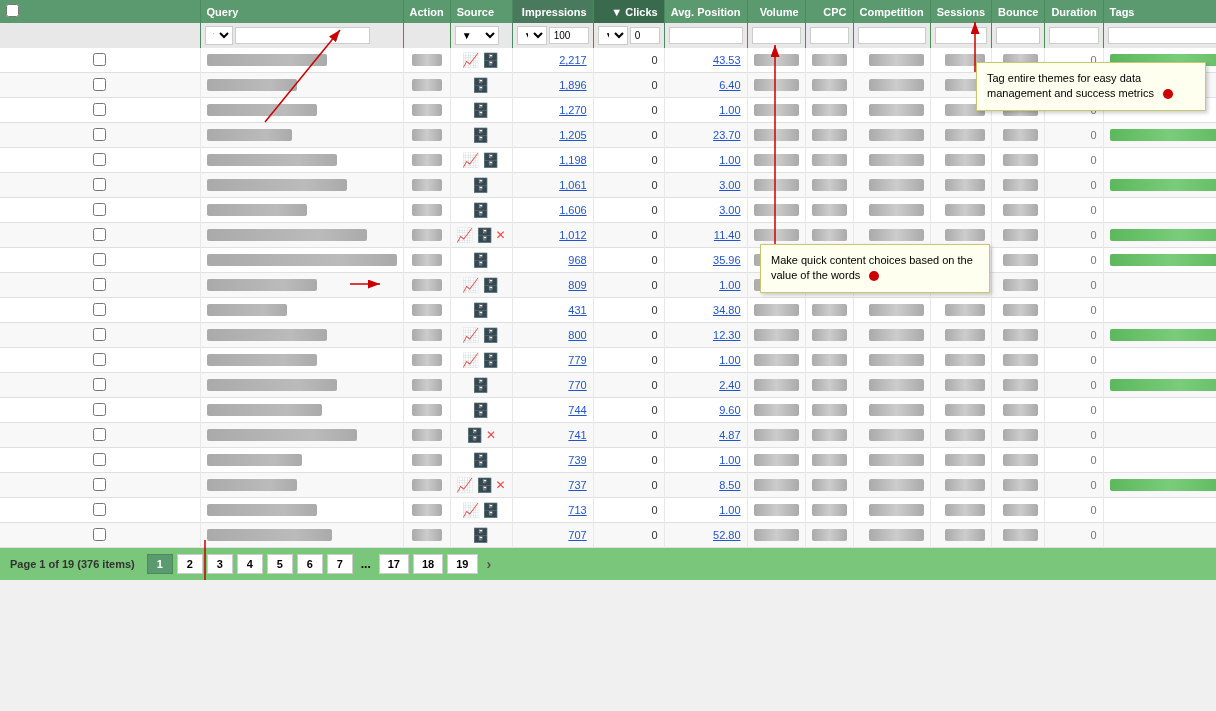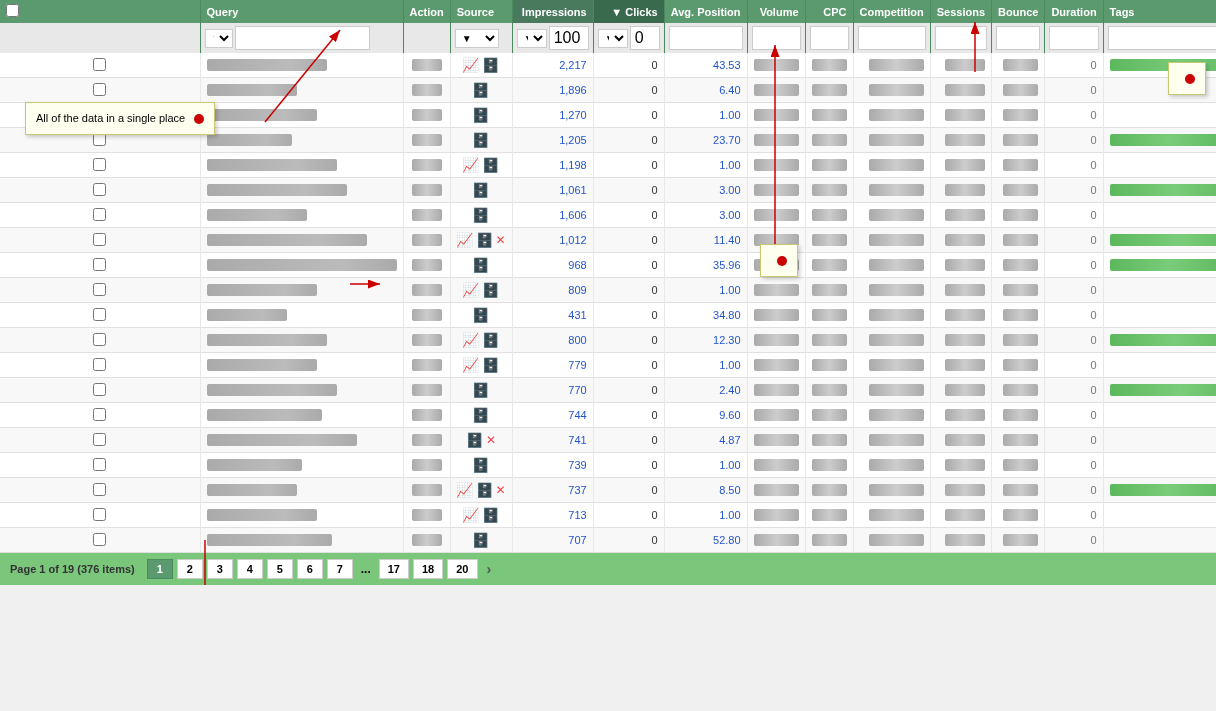--- a/index.html
+++ b/index.html
@@ -23,21 +23,21 @@
 
     thead tr.filter-row th {
       background: #e8e8e8;
       padding: 3px 4px;
     }
 
     .filter-input {
       width: 100%;
       border: 1px solid #ccc;
       padding: 2px 4px;
-      font-size: 16px;
+      font-size: 10px;
       background: white;
     }
 
     .filter-select {
       border: 1px solid #ccc;
       padding: 2px;
       font-size: 10px;
       background: white;
       width: 30px;
     }
@@ -86,21 +86,21 @@
     }
 
     .blurred-query {
       background: linear-gradient(90deg, #aaa 0%, #bbb 70%, #aaa 100%);
       border-radius: 2px;
       color: transparent;
       display: inline-block;
       height: 12px;
     }
 
-    .blue-link { color: #2255cc; cursor: pointer; }
+    .blue-link { color: #2255cc; text-decoration: underline; cursor: pointer; }
 
     .source-icons { display: flex; align-items: center; gap: 2px; justify-content: center; }
 
     
     .pagination-bar {
       background: #7ac67a;
       padding: 6px 10px;
       display: flex;
       align-items: center;
       gap: 4px;
@@ -678,44 +678,42 @@
           <td class="col-cpc"><span class="blurred" style="min-width:35px;">&nbsp;</span></td>
           <td class="col-competition"><span class="blurred" style="min-width:55px;">&nbsp;</span></td>
           <td class="col-sessions"><span class="blurred" style="min-width:40px;">&nbsp;</span></td>
           <td class="col-bounce"><span class="blurred" style="min-width:35px;">&nbsp;</span></td>
           <td class="col-duration"><span style="color:#777;">0</span></td>
           <td class="col-tags"><span style="color:#777;"></span></td>
         </tr>
       </tbody>
   </table>
 
-  <div class="tooltip-box" style="left:25px; top:102px; max-width:250px; z-index:200;">
-    <span>All of the data in a single place</span>
+
+
+  <div class="tooltip-box" style="right:10px; top:62px; max-width:230px; z-index:200;">
+    <span>Tag entire themes for easy data management and success metrics</span>
     <span style="display:inline-block;width:10px;height:10px;background:#cc0000;border-radius:50%;margin-left:6px;vertical-align:middle;"></span>
   </div>
 
-
-  <div class="tooltip-box" style="right:10px; top:62px; max-width:230px; z-index:200;">
-    <span style="display:inline-block;width:10px;height:10px;background:#cc0000;border-radius:50%;margin-left:6px;vertical-align:middle;"></span>
-  </div>
-
   <div class="tooltip-box" style="left:760px; top:244px; max-width:230px; z-index:200;">
+    <span>Make quick content choices based on the value of the words</span>
     <span style="display:inline-block;width:10px;height:10px;background:#cc0000;border-radius:50%;margin-left:6px;vertical-align:middle;"></span>
   </div>
 
 
   <div class="pagination-bar">
     <span class="page-info">Page 1 of 19 (376 items)</span>
     <button class="page-btn active">1</button>
     <button class="page-btn">2</button>
     <button class="page-btn">3</button>
     <button class="page-btn">4</button>
     <button class="page-btn">5</button>
     <button class="page-btn">6</button>
     <button class="page-btn">7</button>
     <span style="padding:0 4px;">...</span>
     <button class="page-btn">17</button>
     <button class="page-btn">18</button>
-    <button class="page-btn">20</button>
+    <button class="page-btn">19</button>
     <span class="page-next">›</span>
   </div>
 
 </div>
 
 </body></html>

